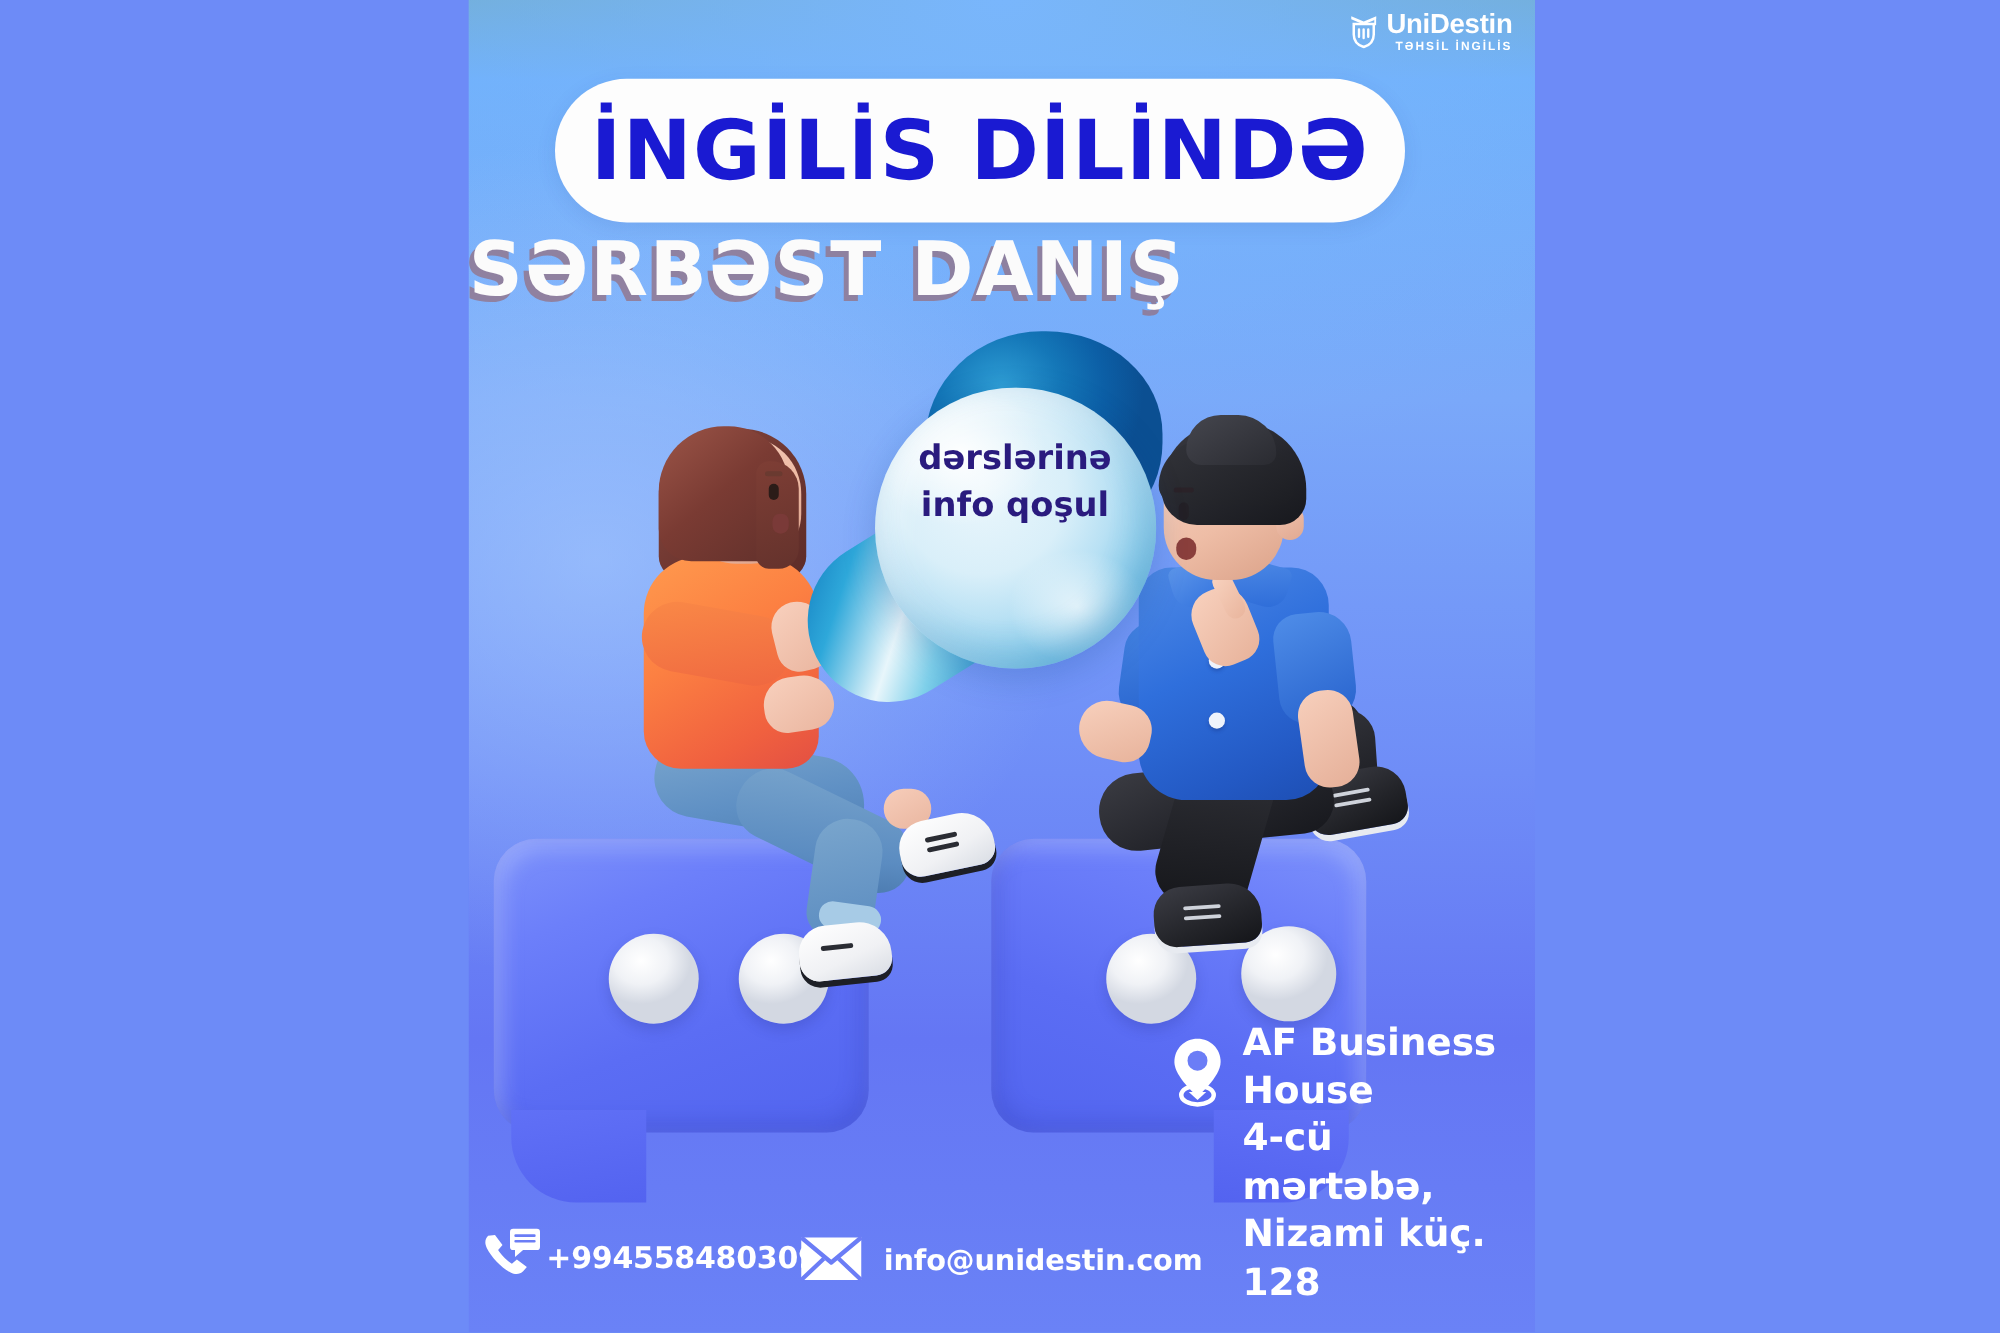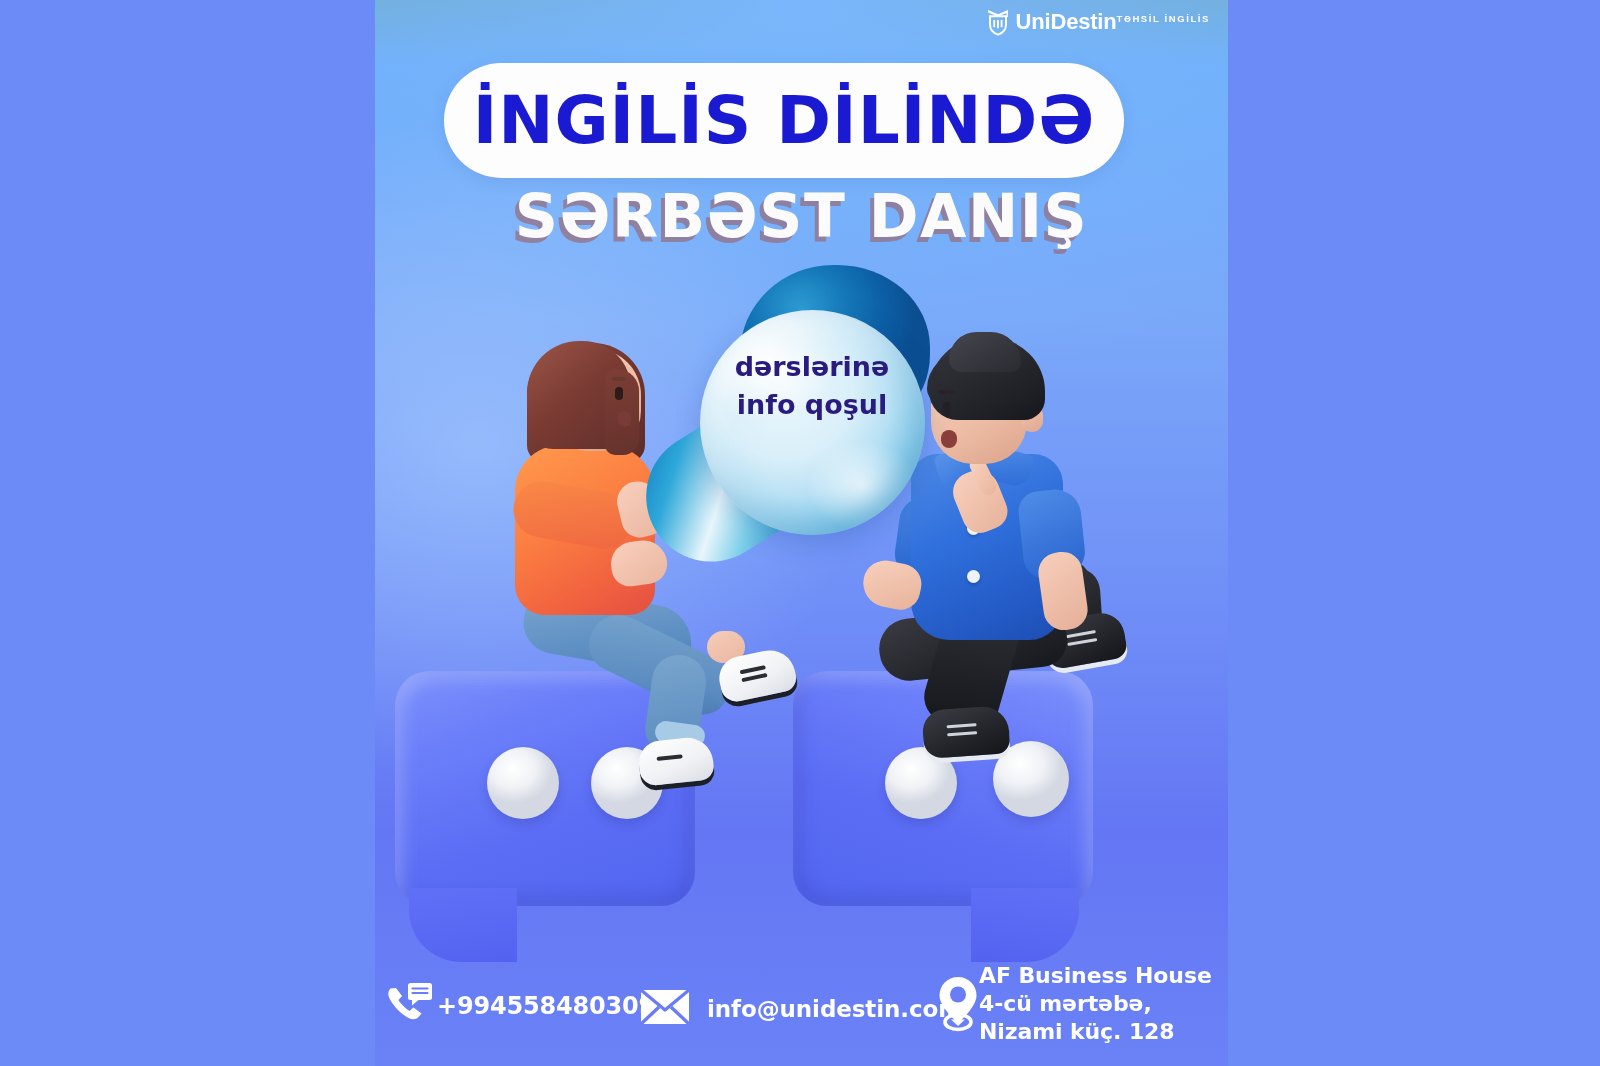--- a/index.html
+++ b/index.html
@@ -48,21 +48,21 @@
   #logo {
     position: absolute;
     right: 18px;
     top: 8px;
     display: flex;
     align-items: center;
     gap: 5px;
     z-index: 40;
   }
   #logo .cap { width: 26px; height: 28px; display:block; }
-  #logo .words { display: flex; line-height: 1; }
+  #logo .words { display: flex; flex-direction: column; line-height: 1; }
   #logo .name {
     color: #ffffff;
     font-size: 22px;
     font-weight: 600;
     letter-spacing: -0.2px;
   }
   #logo .sub {
     color: #ffffff;
     font-size: 9.5px;
     font-weight: 600;
@@ -95,21 +95,20 @@
     line-height: 1;
     white-space: nowrap;
   }
 
   
   #subheadline {
     position: absolute;
     left: 0;
     top: 186px;
     width: 853px;
-    text-align: center;
     z-index: 30;
   }
   #subheadline .txt {
     display: inline-block;
     color: #fbfbfb;
     font-family: "DejaVu Sans", sans-serif;
     font-size: 60px;
     font-weight: bold;
     letter-spacing: 1.5px;
     line-height: 1;
@@ -450,22 +449,22 @@
     color: #ffffff;
     font-family: "DejaVu Sans", sans-serif;
     font-weight: bold;
   }
   #contact-phone { left: 8px; bottom: 34px; }
   #contact-phone .label { font-size: 24px; letter-spacing: -0.2px; margin-left: 2px; }
   #contact-email { left: 264px; bottom: 36px; }
   #contact-email .label { font-size: 23px; margin-left: 16px; letter-spacing: -0.1px; }
   #contact-address { left: 562px; bottom: 20px; align-items: flex-start; }
   #contact-address .addr {
-    margin-left: 0;
-    font-size: 22px;
+    margin-left: 15px;
+    font-size: 30px;
     line-height: 1.28;
     letter-spacing: -0.1px;
   }
   #contact-address .addr span { display: block; }
   .cicon { display: block; }
 </style>
 </head>
 <body>
 
 <div id="canvas">

